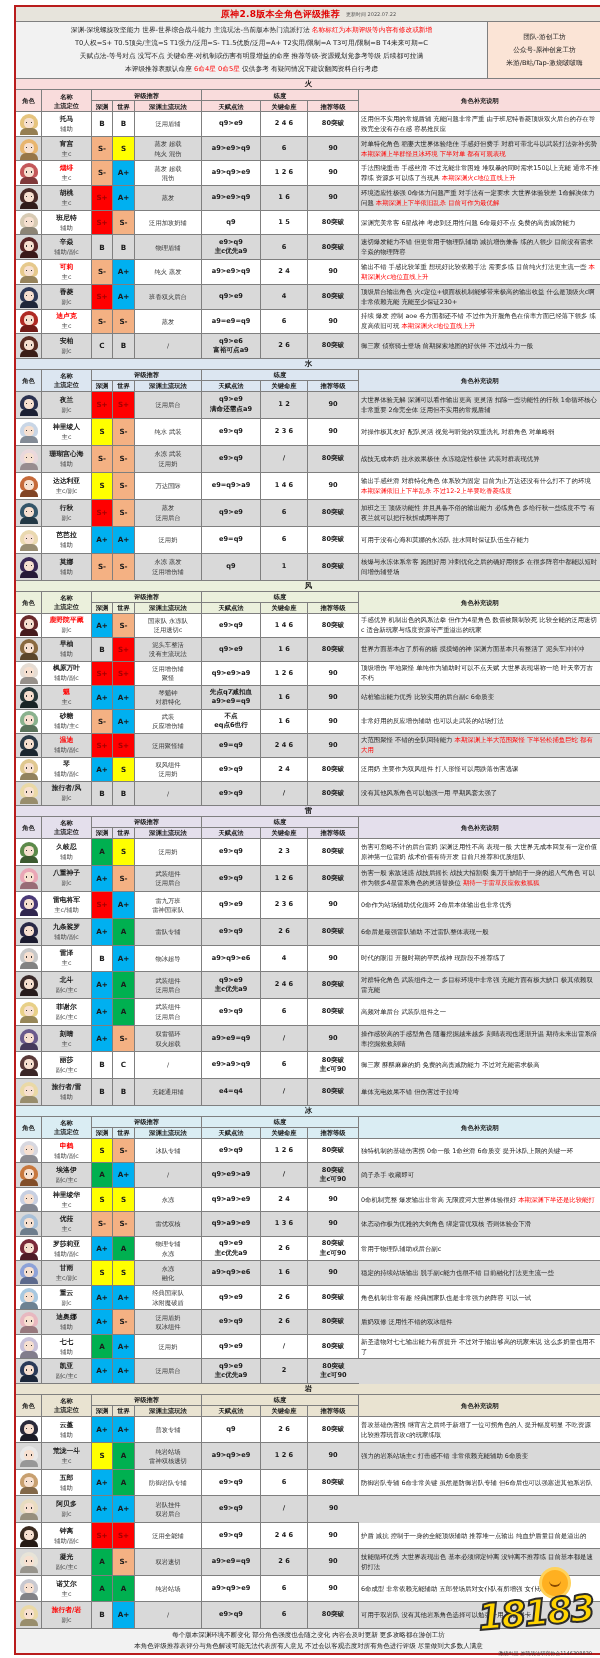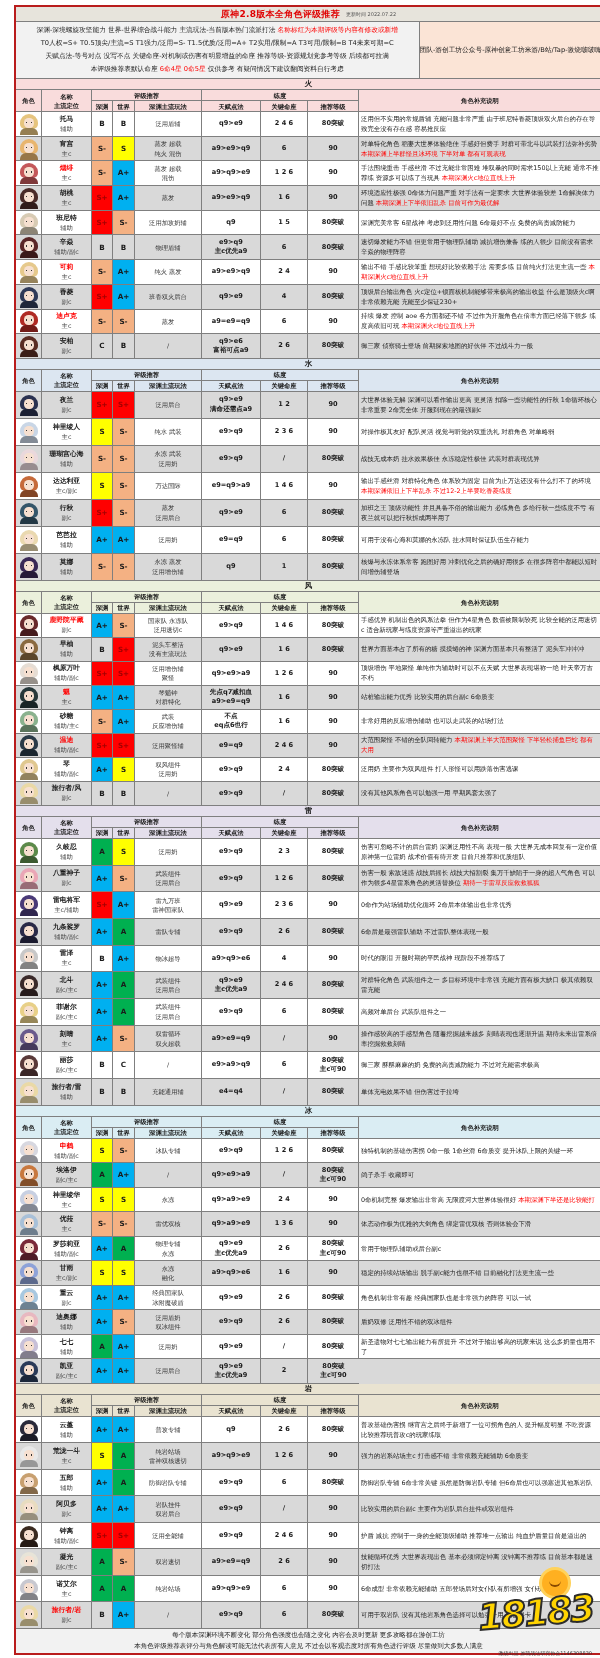--- a/index.html
+++ b/index.html
@@ -3,21 +3,21 @@
 <meta charset="utf-8">
 <style>
 *{box-sizing:border-box;margin:0;padding:0}
 body{width:600px;height:1658px;background:#ffffff;font-family:"DejaVu Sans",sans-serif;position:relative;overflow:hidden;color:#1a1a1a}
 #sheet{position:absolute;left:14px;top:5px;width:589px;border:2px solid #b91c1c}
 .title-row{height:15px;background:#e7e4dc;border-bottom:1px solid #7f7f7f;display:flex;align-items:center;justify-content:center;gap:6px}
 .title{color:#e00000;font-weight:bold;font-size:9px;letter-spacing:0.3px}
 .update{color:#555;font-size:5px}
 .info{display:flex;height:57px;border-bottom:1px solid #7f7f7f}
 .info-left{width:472px;background:#f2f2f2;border-right:1px solid #7f7f7f;display:flex;flex-direction:column;justify-content:center;align-items:center;font-size:6.7px;line-height:13px;white-space:nowrap}
-.info-right{flex:1;background:#fbe4d6;display:flex;flex-direction:row;justify-content:center;align-items:center;font-size:6.7px;line-height:13px;white-space:nowrap}
+.info-right{flex:1;background:#fbe4d6;display:flex;flex-direction:column;justify-content:center;align-items:center;font-size:6.7px;line-height:13px;white-space:nowrap}
 .red{color:#ff0000}
 .band{height:11px;border-bottom:1px solid #7f7f7f;display:flex;align-items:center;justify-content:center;font-weight:bold;font-size:7.5px}
 .grid{display:grid;grid-template-columns:26px 50px 21px 22px 67px 59px 47px 51px 1fr}
 .thead{grid-template-rows:11px 11px;height:22px;font-weight:bold;font-size:6.3px}
 .thead > div{display:flex;align-items:center;justify-content:center;border-right:1px solid #7f7f7f;border-bottom:1px solid #7f7f7f;text-align:center;line-height:9px}
 .thead > div:last-child{border-right:none}
 .h-role{grid-column:1;grid-row:1 / span 2}
 .h-name{grid-column:2;grid-row:1 / span 2;flex-direction:column}
 .h-rating{grid-column:3 / span 3;grid-row:1}
 .h-abyss{grid-column:3;grid-row:2}
@@ -352,21 +352,21 @@
       <span class="pos">副c</span>
     </div>
     <div class="c tier" data-tier="S+" style="background: rgb(255, 0, 0);">S+</div>
     <div class="c tier" data-tier="S+" style="background: rgb(255, 0, 0);">S+</div>
     <div class="c play">泛用后台</div>
     <div class="c talent">q9&gt;e9
 满命还需点a9</div>
     <div class="c const">1 2</div>
     <div class="c level">90</div>
     <div class="c notes">
-      <span><span>大世界体验无解 深渊可以看作输出更高 更灵活 扣除一些功能性的行秋 1命循环核心 非常重要 2命完全体 开服到现在的最强副c</span><span class="red"></span></span>
+      <span><span>大世界体验无解 深渊可以看作输出更高 更灵活 扣除一些功能性的行秋 1命循环核心 非常重要 2命完全体 泛用但不实用的常规盾辅</span><span class="red"></span></span>
     </div>
   </div>
 
   <div class="grid row">
     <div class="c">
       <div class="avatar" style="--hair: #c9d6e6;">
         <div class="hair"></div><div class="body"></div><div class="face"></div><div class="eyes"></div>
       </div>
     </div>
     <div class="c c-name">
@@ -1263,23 +1263,20 @@
       <span class="nm" data-changed="false">阿贝多</span>
       <span class="pos">副c</span>
     </div>
     <div class="c tier" data-tier="A+" style="background: rgb(0, 176, 240);">A+</div>
     <div class="c tier" data-tier="A+" style="background: rgb(0, 176, 240);">A+</div>
     <div class="c play">岩队挂件
 双岩后台</div>
     <div class="c talent">e9&gt;q9</div>
     <div class="c const">/</div>
     <div class="c level">90</div>
-    <div class="c notes">
-      <span><span>比较实用的后台副c 主要作为岩队后台挂件或双岩组件</span><span class="red"></span></span>
-    </div>
   </div>
 
   <div class="grid row">
     <div class="c">
       <div class="avatar" style="--hair: #3a2a20;">
         <div class="hair"></div><div class="body"></div><div class="face"></div><div class="eyes"></div>
       </div>
     </div>
     <div class="c c-name">
       <span class="nm" data-changed="false">钟离</span>

